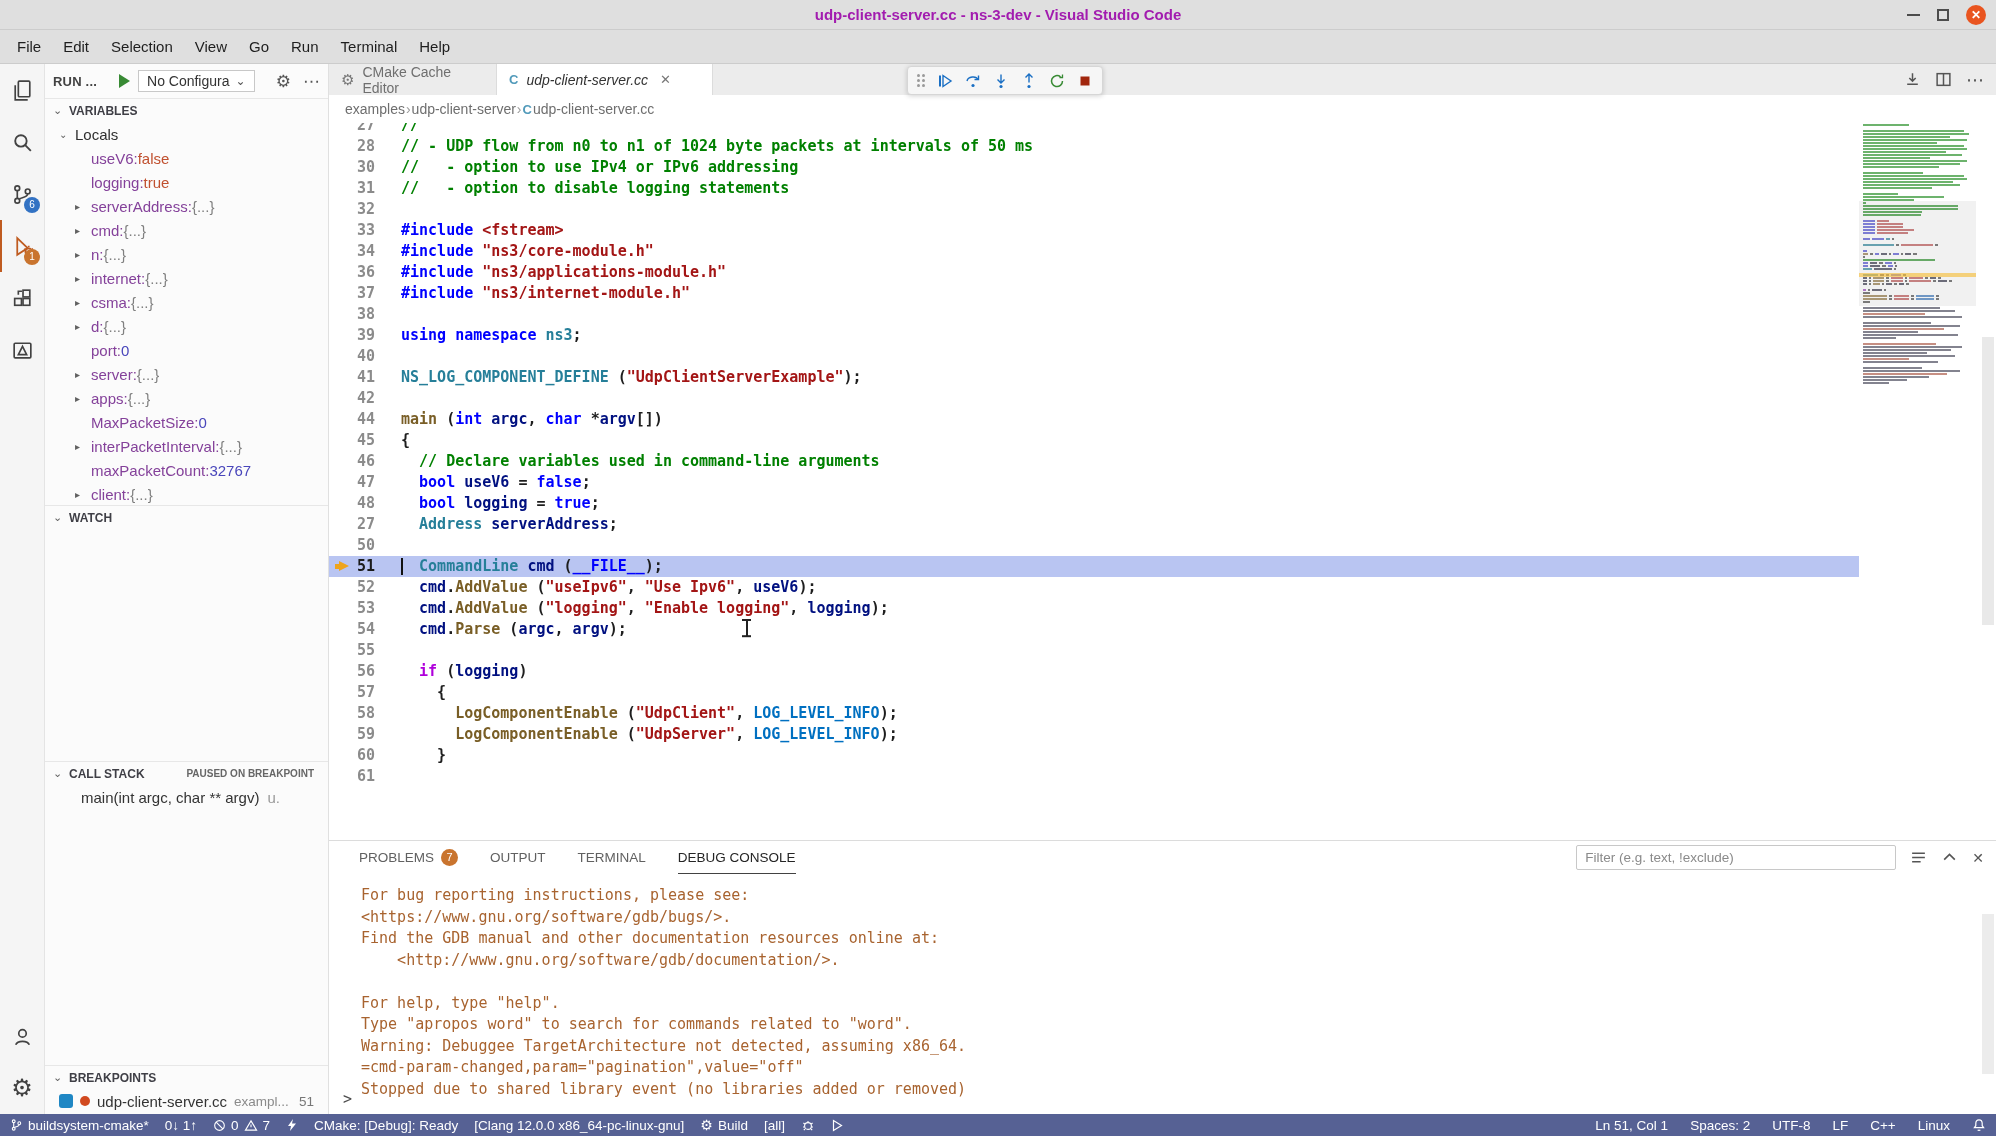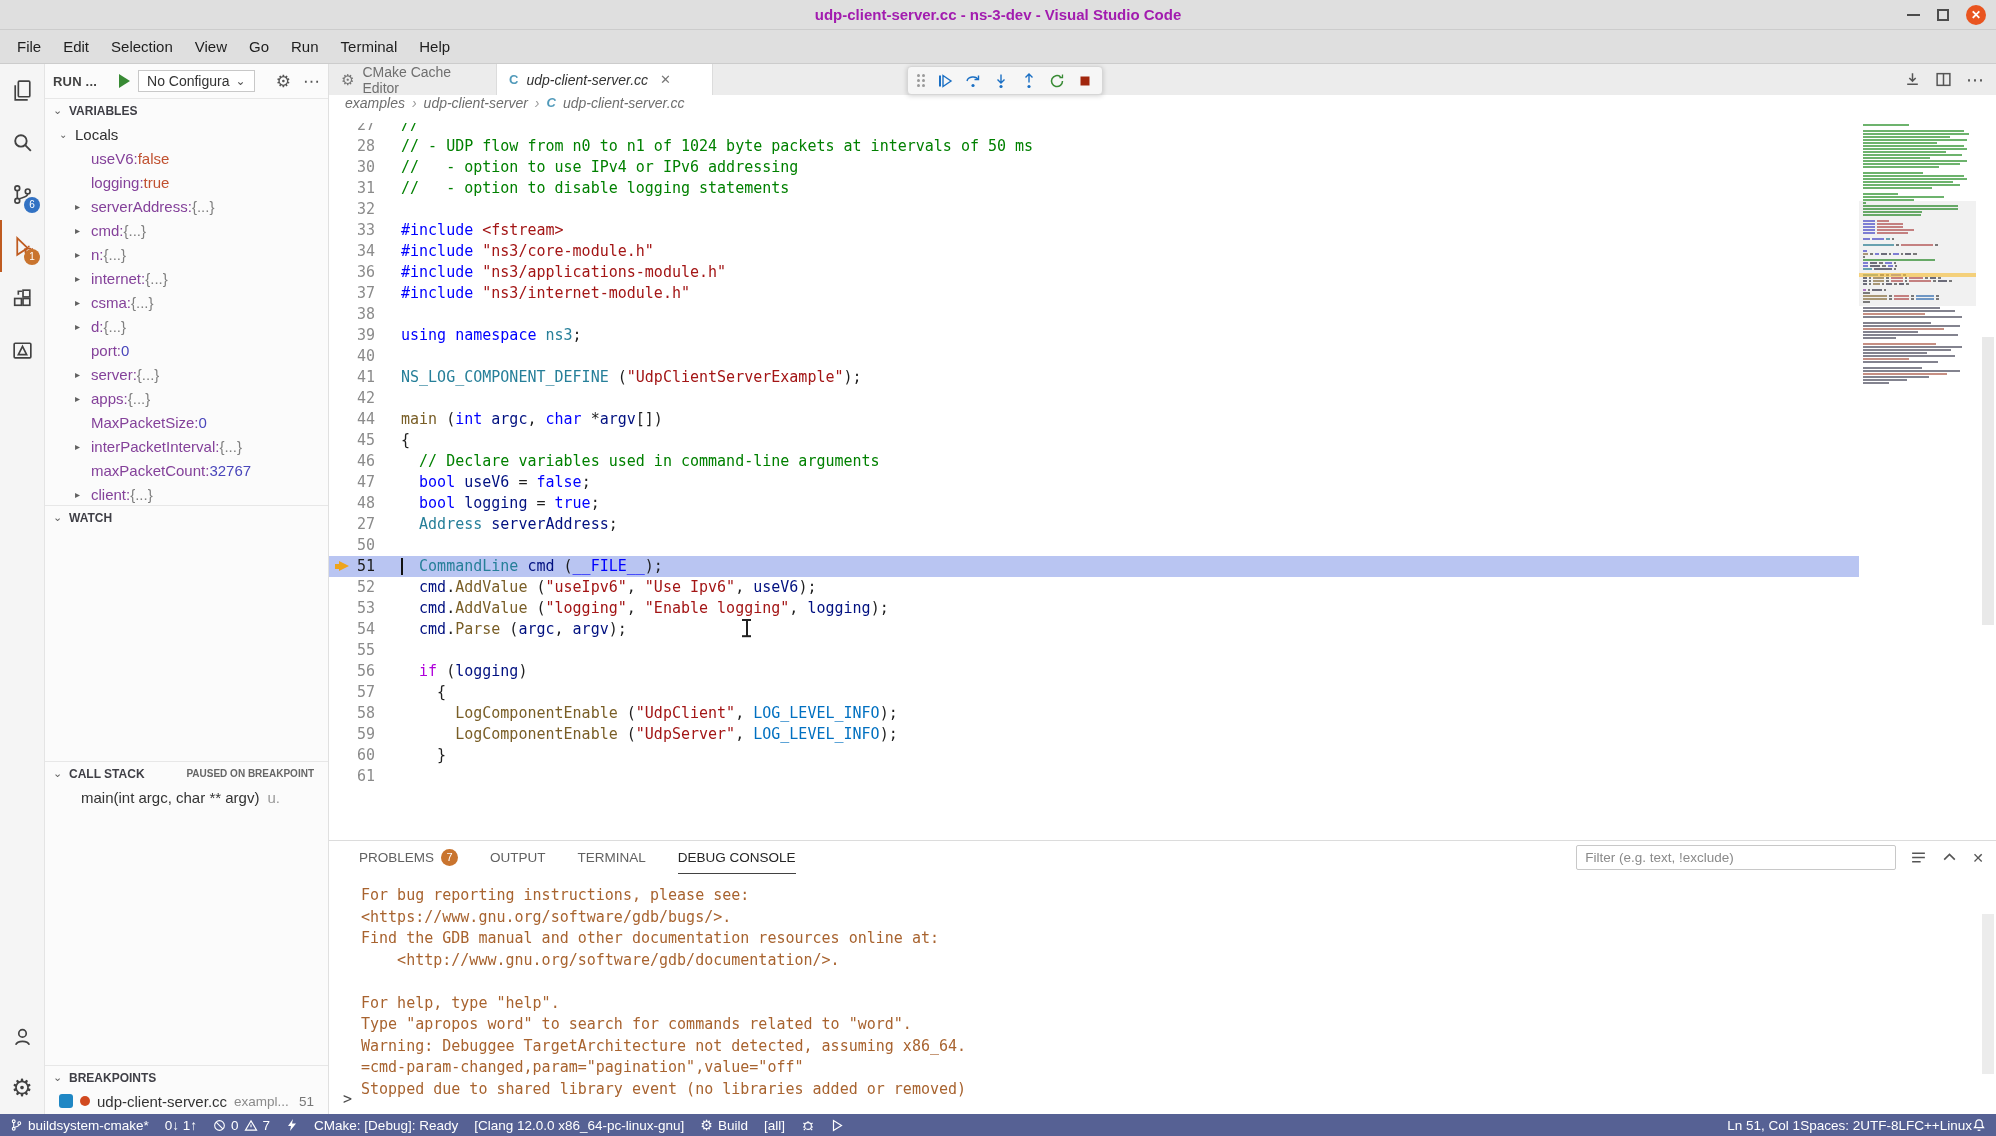--- a/index.html
+++ b/index.html
@@ -74,26 +74,26 @@
   .editor-col { flex:1; display:flex; flex-direction:column; position:relative; background:#fff; min-width:0; }
   .tabbar { height:31px; background:#ececec; display:flex; position:relative; flex:none; }
   .tab { display:flex; align-items:center; gap:8px; padding:0 12px; font-size:14px; color:#6f6f6f;
          background:#ececec; border-right:1px solid #dcdcdc; }
   .tab.active { background:#fff; color:#333; }
   .tab .file-icon { color:#519aba; font-weight:700; font-size:13px; }
   .tab .tab-gear { font-size:15px; color:#777; }
   .tab .tab-label.italic { font-style:italic; }
   .tab .tab-close { color:#777; font-size:13px; margin-left:4px; }
   .editor-actions { position:absolute; right:12px; top:0; height:31px; display:flex; align-items:center; gap:14px; color:#555; }
-  .breadcrumbs { height:28px; display:flex; align-items:flex-start; gap:7px; padding-left:16px;
-                 font-size:14px; color:#6e6e6e; background:#fff; flex:none;font-style:italic; }
+  .breadcrumbs { height:28px; display:flex; align-items:center; gap:1px; padding-left:16px;
+                 font-size:14px; color:#6e6e6e; background:#fff; flex:none; }
   .crumb-sep { color:#9a9a9a; }
   .crumb-file-icon { color:#519aba; font-weight:700; font-size:13px; }
 
-  .code-area { flex:1; position:relative; overflow:hidden; background:#fff; }
+  .code-area { flex:1; position:relative; overflow:hidden; background:#fff;font-weight:bold; }
   .code-wrap { position:absolute; top:-8px; left:0; right:137px; }
   .code-row { height:21px; line-height:21px; display:flex; font-family:"DejaVu Sans Mono", monospace;
               font-size:15px; white-space:pre; position:relative; }
   .code-row.hl { background:var(--debug-line,#b9c5f2); }
   .ln { width:46px; flex:none; text-align:right; color:#8b8b8b; }
   .code-row.hl .ln { color:#1b1b1b; }
   .ltext { padding-left:26px; }
   .dbg-arrow { position:absolute; left:10px; top:5px; width:0; height:0;
                border-left:10px solid #eea41d; border-top:5.5px solid transparent; border-bottom:5.5px solid transparent; }
   .dbg-arrow::before { content:""; position:absolute; left:-14px; top:-2.5px; width:4px; height:5px; background:#eea41d; }
@@ -141,21 +141,21 @@
              color:var(--console-text,#a8632f); padding:12px 0 0 32px; overflow:hidden; }
   .cline { height:21.5px; white-space:pre; }
   .prompt { position:absolute; bottom:6px; left:14px; color:#4d4d4d; }
   .panel-sb { position:absolute; right:2px; top:40px; width:12px; height:160px; background:rgba(100,100,100,.12); }
 
   
   .statusbar { position:absolute; bottom:0; left:0; right:0; height:22px; background:var(--statusbar,#566194);
                color:#fff; display:flex; align-items:center; padding:0 10px; font-size:13.5px; }
   .sb-item { display:flex; align-items:center; gap:5px; margin-right:16px; white-space:nowrap; }
   .sb-right { margin-left:auto; display:flex; align-items:center; }
-  .sb-right .sb-item { margin-right:0; }
+  .sb-right .sb-item { margin-right:0; margin-left:22px; }
   .sb-gear { font-size:14px; line-height:1; }
   svg.ic { display:block; }
 </style>
 </head>
 <body>
 
 <div id="app">
 
   <div class="titlebar">
     <div class="title">udp-client-server.cc - ns-3-dev - Visual Studio Code</div>

